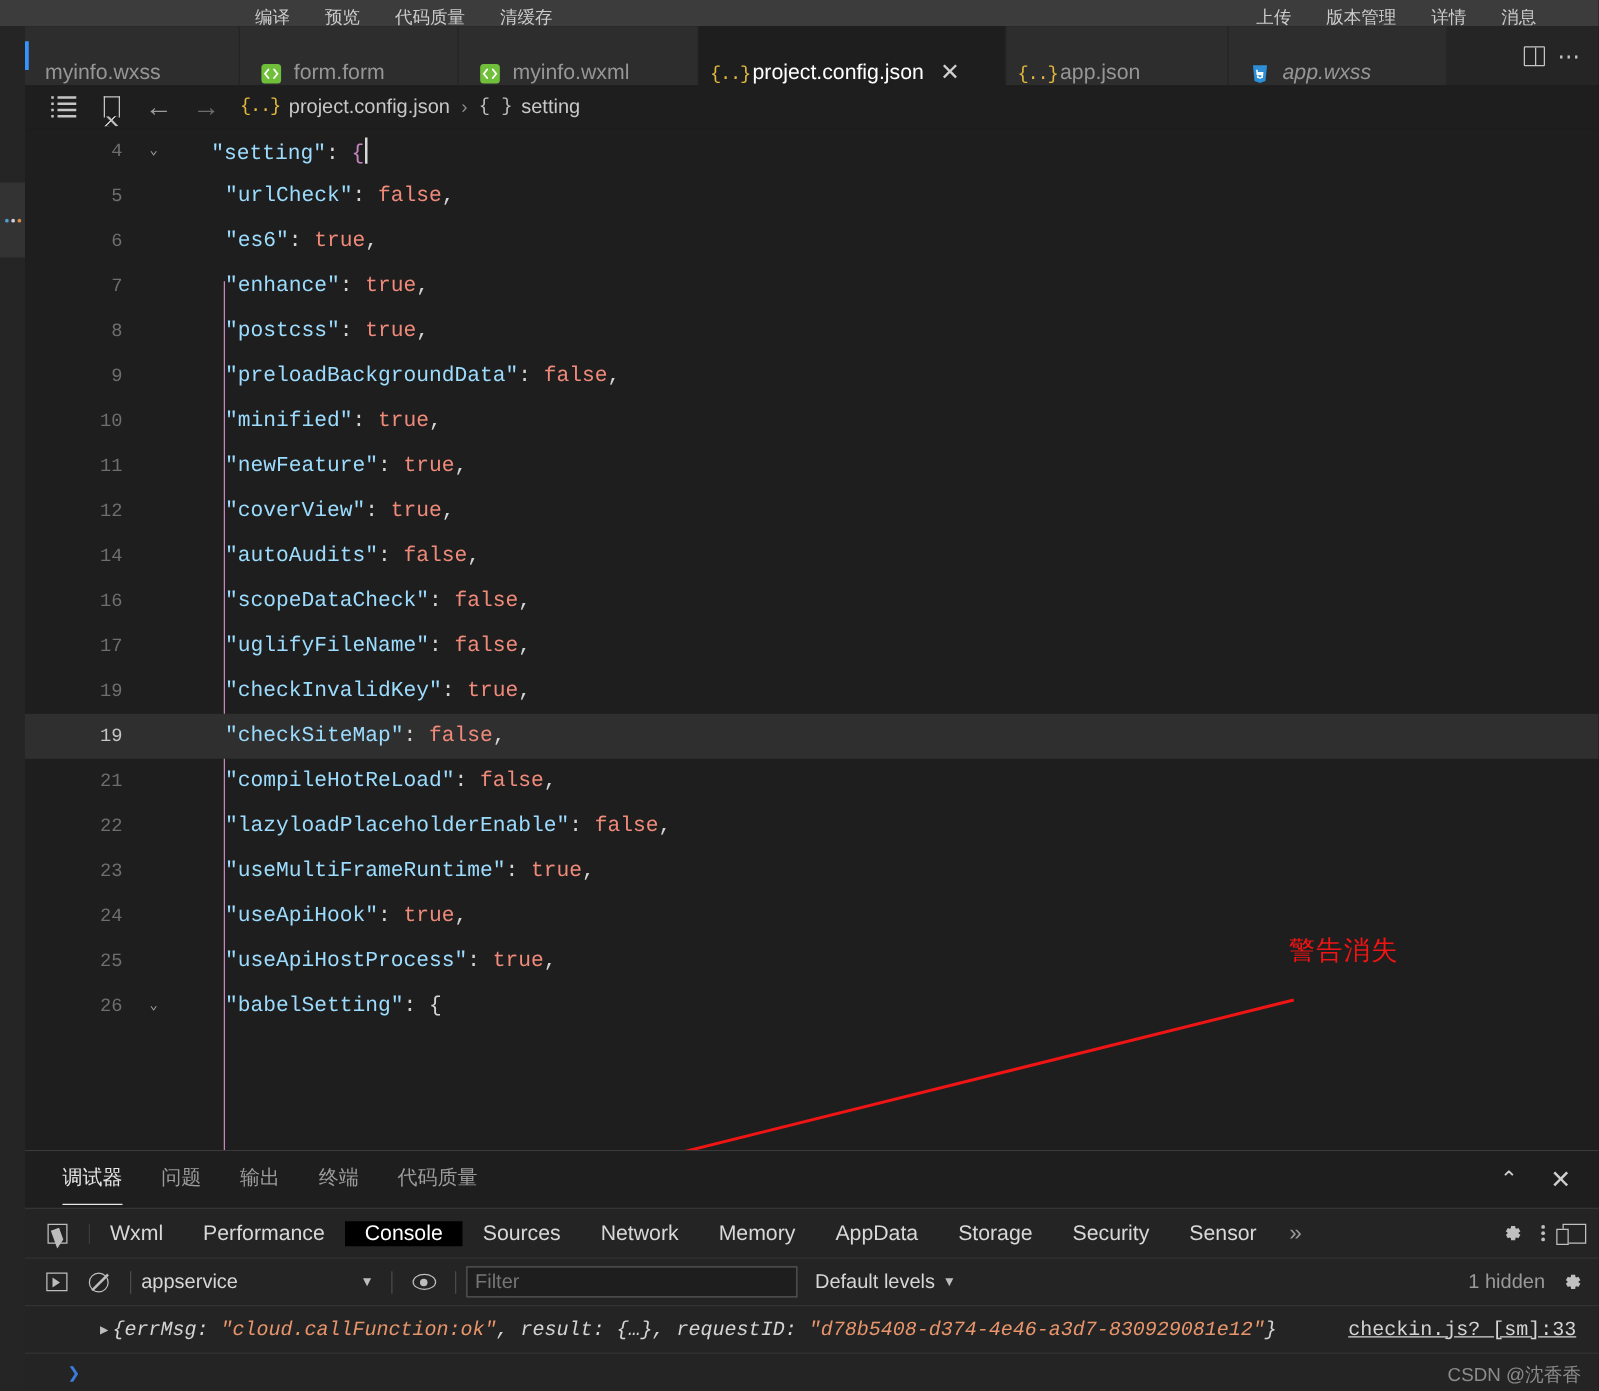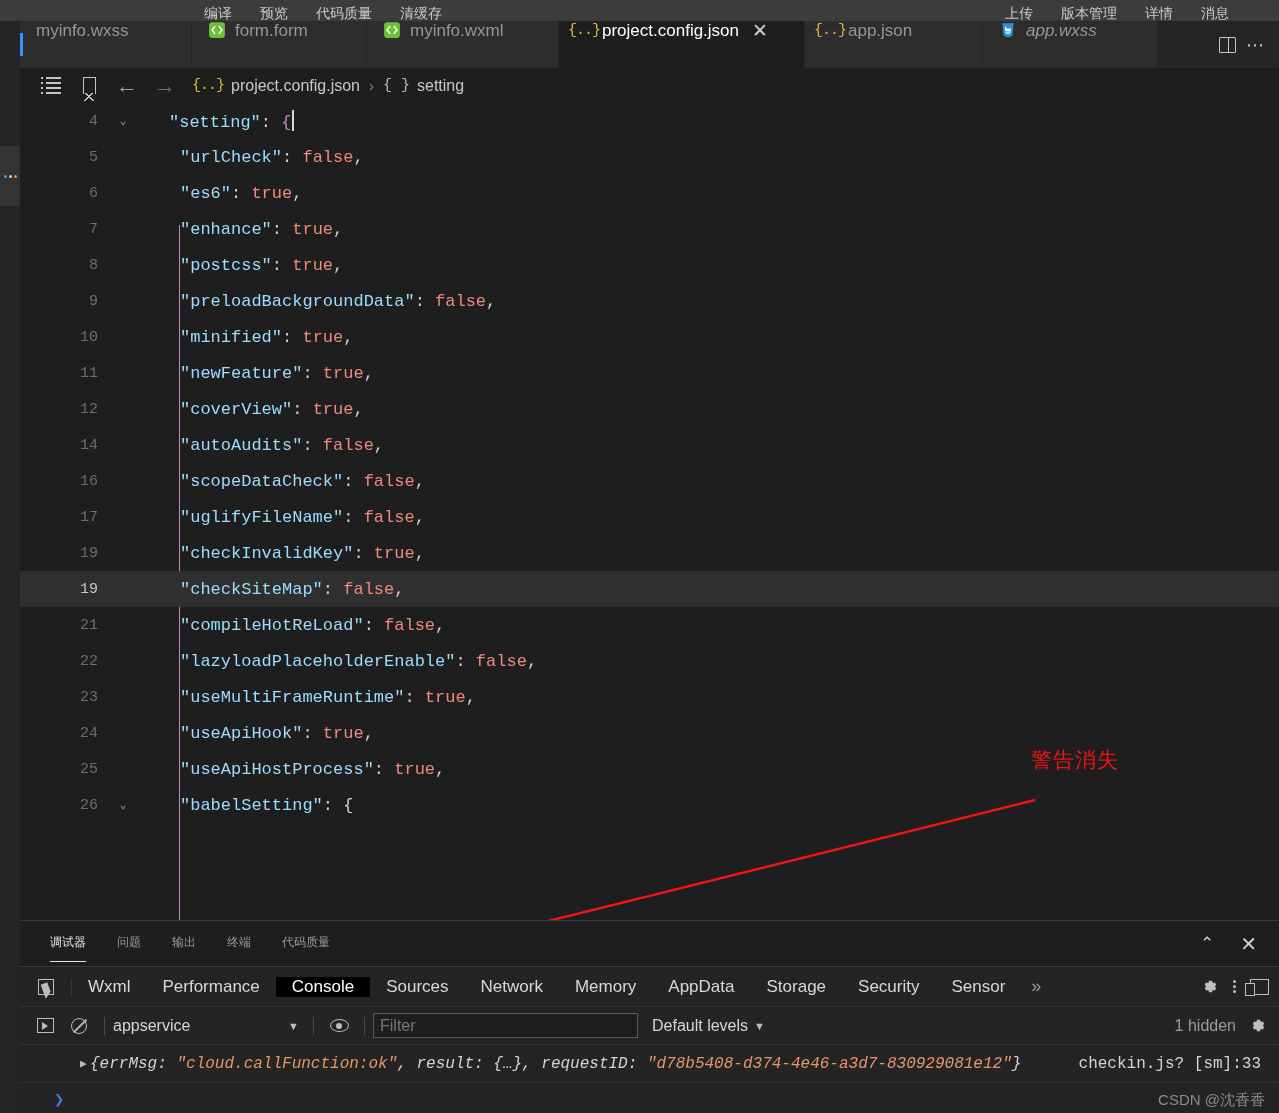--- a/index.html
+++ b/index.html
@@ -39,21 +39,21 @@
   .rail-dots i:nth-child(1) { background: #4b9fd5; }
   .rail-dots i:nth-child(2) { background: #d0d0d0; }
   .rail-dots i:nth-child(3) { background: #d78c4a; }
 
   
   .tabbar {
     position: absolute; left: 20px; top: 21px; width: 1259px; height: 47px;
     background: #252526; display: flex; align-items: stretch;
   }
   .tab {
-    display: flex; align-items: flex-start; gap: 9px;
+    display: flex; align-items: flex-end; gap: 9px;
     padding: 0 16px; min-width: 0;
     background: #2d2d2d; border-right: 1px solid #252526;
     color: #969696; font-size: 17px; white-space: nowrap;
     position: relative;
   }
   .tab.active { background: #1e1e1e; color: #ffffff; }
   .tab.active .tab-label { color: #ffffff; }
   .tab .tab-label { overflow: hidden; text-overflow: ellipsis; }
   .tab.italic .tab-label { font-style: italic; }
   .tab-close {
@@ -157,21 +157,21 @@
   
   .panel {
     position: absolute; left: 20px; top: 920px; width: 1259px; height: 193px;
     background: #1e1e1e; border-top: 1px solid #3a3a3a;
   }
   .panel-tabs {
     height: 45px; display: flex; align-items: center; padding-left: 30px;
     background: #1e1e1e; position: relative;
   }
   .ptab {
-    color: #9b9b9b; font-size: 12px; margin-right: 31px; position: relative;
+    color: #9b9b9b; font-size: 16px; margin-right: 31px; position: relative;
     padding-bottom: 2px; white-space: nowrap;
   }
   .ptab.active { color: #e7e7e7; }
   .ptab.active:after {
     content: ""; position: absolute; left: 0; right: 0; bottom: -9px;
     height: 1.5px; background: #e7e7e7;
   }
   .panel-actions { margin-left: auto; display: flex; align-items: center; gap: 26px; padding-right: 22px; }
   .chev-up { color: #cfcfcf; font-size: 17px; line-height: 1; }
   .x-ico { color: #cfcfcf; font-size: 20px; line-height: 1; font-weight: 300; }
@@ -257,21 +257,21 @@
   .console-out {
     height: 38px; background: #242424; border-top: 1px solid #333;
     display: flex; align-items: center; padding-left: 52px;
     font-family: "Liberation Mono", monospace; font-size: 16px; position: relative;
   }
   .tri { color: #bdbdbd; font-size: 11px; position: absolute; left: 60px; }
   .logtext { color: #d4d4d4; font-style: italic; white-space: nowrap; margin-left: 18px; }
   .logstr { color: #e8956b; }
   .srclink {
     position: absolute; right: 18px; color: #d4d4d4; font-size: 16px;
-    font-family: "Liberation Mono", monospace;
+    text-decoration: underline; font-family: "Liberation Mono", monospace;
   }
   .console-prompt {
     height: 34px; background: #242424; border-top: 1px solid #333;
     display: flex; align-items: center; padding-left: 34px; position: relative;
   }
   .prompt-chev { color: #3b7ddd; font-size: 17px; font-family: "Liberation Mono", monospace; }
   .watermark {
     position: absolute; right: 14px; top: 50%; transform: translateY(-50%);
     color: #8c8c8c; font-size: 15px;
   }

